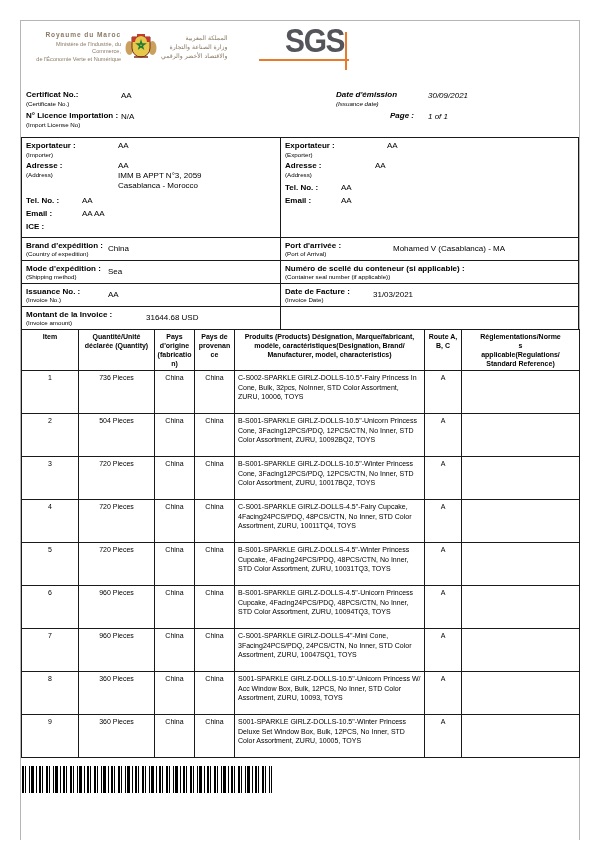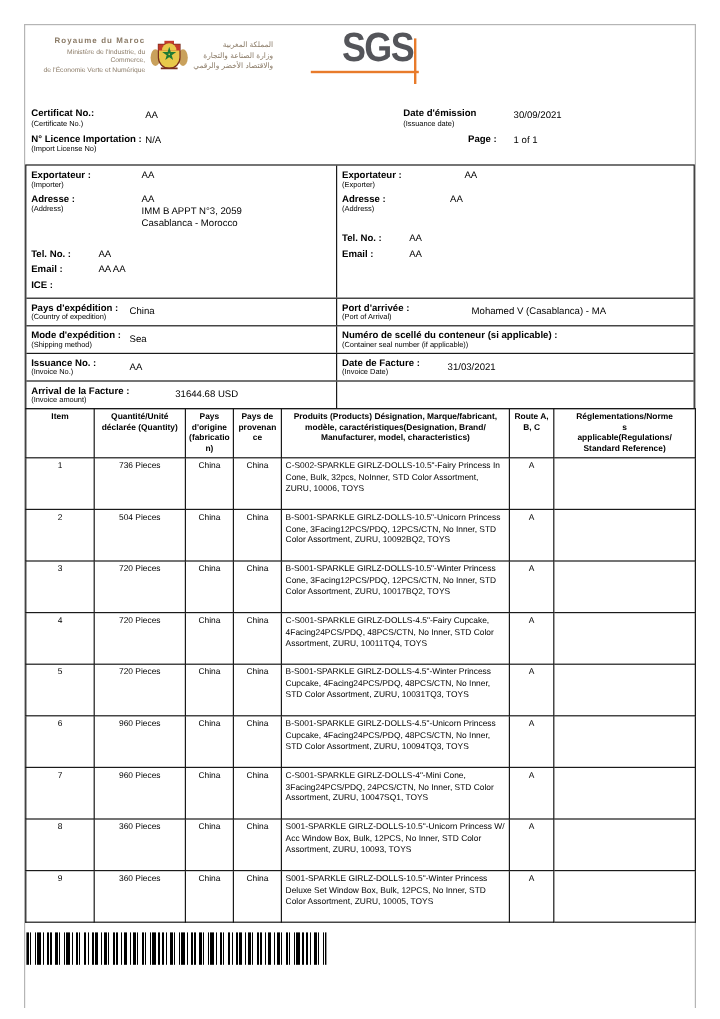--- a/index.html
+++ b/index.html
@@ -33,34 +33,34 @@
   .title-en{font-size:16.5px;font-weight:bold;}
 
   
   .lbl{font-weight:bold;font-size:8px;line-height:1.2;}
   .sub{font-size:6.2px;line-height:1.2;}
   .val{font-size:8px;line-height:1.25;}
 
   
   .cert-info{margin-top:7px;padding:0 5px;display:grid;grid-template-columns:300px 1fr;}
   .ci-left .row, .ci-right .row{display:grid;grid-template-columns:95px auto;margin-bottom:4px;}
-  .ci-right .row{grid-template-columns:92px auto;}
+  .ci-right .row{grid-template-columns:92px auto;font-style:italic;}
   .ci-right{padding-left:10px;}
   .ci-right .pg-lbl{text-align:right;padding-right:14px;}
   .ci-left .val, .ci-right .val{padding-top:1px;}
 
   
   .pblock{margin-top:5px;border:1px solid var(--line);}
   .p-row{display:grid;grid-template-columns:259px 1fr;}
   .p-row > div:first-child{border-right:1px solid var(--line);}
   .p-row + .p-row{border-top:1px solid var(--line);}
   .cell{padding:3px 4px 2px 4px;}
   .party{min-height:88px;}
   .kv{display:grid;grid-template-columns:92px auto;margin-bottom:3px;}
-  .kv.addr{margin-bottom:16px;}
+  .kv.addr{margin-bottom:5px;}
   .inline-kv{display:flex;gap:16px;margin-bottom:3px;}
   .inline-kv .lbl{min-width:40px;}
   .exp .kv{grid-template-columns:102px auto;}
   .ship{display:flex;min-height:20px;}
   .ship .lblblock{width:82px;flex:0 0 auto;}
   .ship.wide .lblblock{width:108px;}
   .ship .val{padding-top:3px;}
   .ship.tall .lblblock{width:100%;}
   .mont .lblblock{width:120px;}
 
@@ -204,21 +204,21 @@
           <div class="inline-kv">
             <span class="lbl">Email :</span>
             <span class="val">AA</span>
           </div>
         </div>
       </div>
 
       <div class="p-row">
         <div class="cell ship">
           <div class="lblblock">
-            <div class="lbl">Pays d'expédition :</div>
+            <div class="lbl">Brand d'expédition :</div>
             <div class="sub">(Country of expedition)</div>
           </div>
           <div class="val">China</div>
         </div>
         <div class="cell ship wide">
           <div class="lblblock">
             <div class="lbl">Port d'arrivée :</div>
             <div class="sub">(Port of Arrival)</div>
           </div>
           <div class="val">Mohamed V (Casablanca) - MA</div>
@@ -254,21 +254,21 @@
             <div class="lbl">Date de Facture :</div>
             <div class="sub">(Invoice Date)</div>
           </div>
           <div class="val">31/03/2021</div>
         </div>
       </div>
 
       <div class="p-row">
         <div class="cell ship mont">
           <div class="lblblock">
-            <div class="lbl">Arrival de la Facture :</div>
+            <div class="lbl">Montant de la Invoice :</div>
             <div class="sub">(Invoice amount)</div>
           </div>
           <div class="val">31644.68 USD</div>
         </div>
         <div class="cell"></div>
       </div>
     </div>
 
     <table class="items">
       <colgroup>

